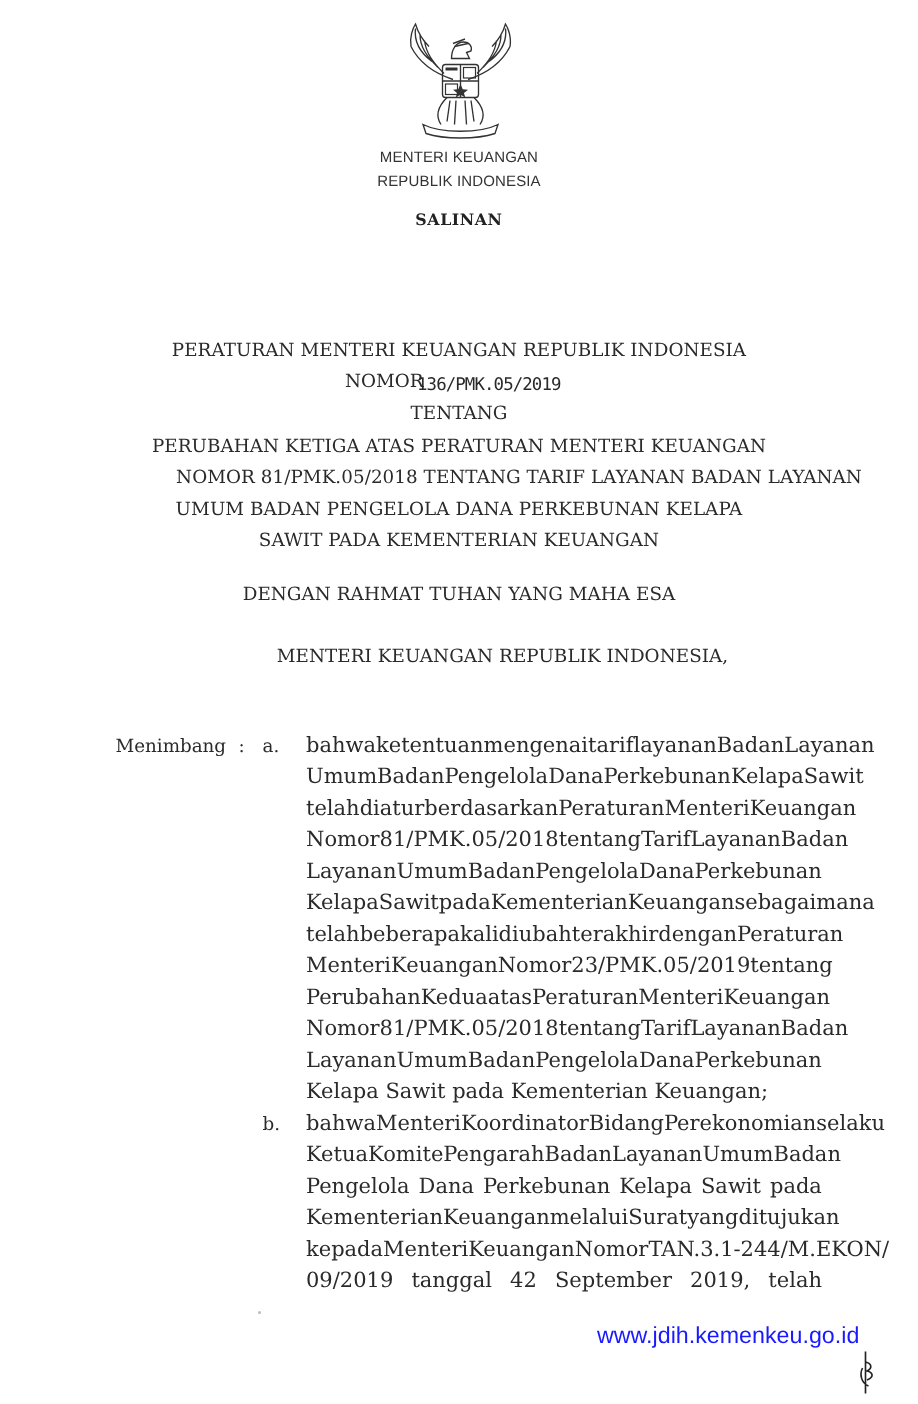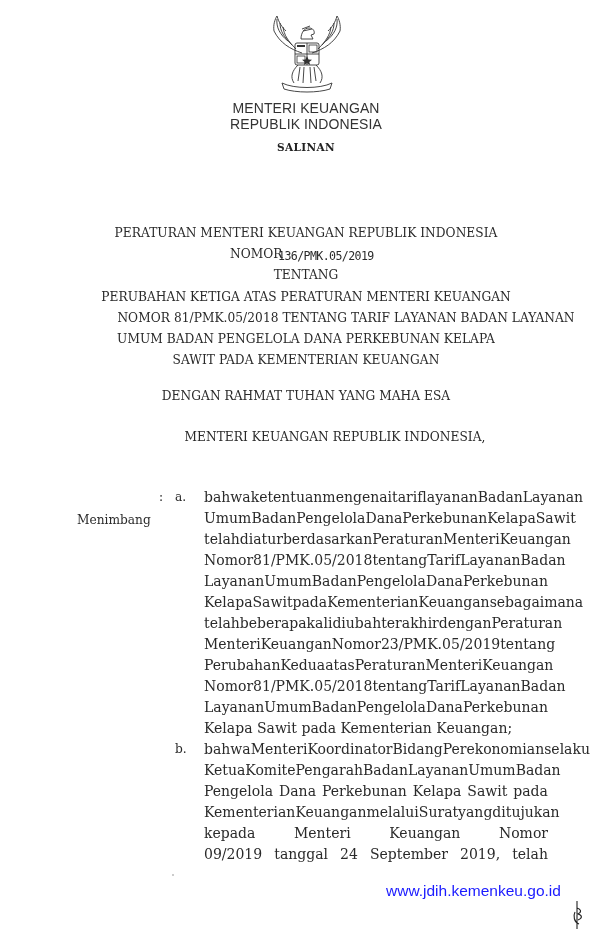--- a/index.html
+++ b/index.html
@@ -2,30 +2,30 @@
 <html><head>
 <meta charset="utf-8">
 <style>
   html, body { margin:0; padding:0; }
   body {
     width:612px; height:936px; background:#ffffff; position:relative; overflow:hidden;
     font-family:"DejaVu Serif", "Liberation Serif", serif; color:#2a2a2a;
   }
   .abs { position:absolute; }
   .emblem { left:268px; top:13px; width:78px; height:84px; }
-  .hdr { left:0; width:612px; text-align:center; font-family:"Liberation Sans", sans-serif; font-size:14px; color:#333; letter-spacing:0.1px; }
+  .hdr { left:0; width:612px; text-align:center; font-family:"Liberation Sans", sans-serif; font-size:10px; color:#333; letter-spacing:0.1px; }
   .salinan { left:0; width:612px; text-align:center; font-family:"DejaVu Serif", serif; font-weight:bold; font-size:10.5px; color:#222; letter-spacing:0.4px; }
   .ctr { left:0; width:612px; text-align:center; font-size:12.2px; letter-spacing:0.05px; white-space:nowrap; }
   .nomor-label { left:230px; font-size:12.2px; }
   .nomor-val { left:278px; font-size:11.6px; font-family:"DejaVu Sans Mono","Liberation Mono",monospace; letter-spacing:-0.6px; }
   .body-line { left:204px; width:344px; font-size:14px; text-align:justify; text-align-last:justify; white-space:nowrap; height:20px; line-height:20px; }
   .body-line.last { text-align-last:left; }
   .body-line span.j { display:flex; justify-content:space-between; width:100%; }
   .lbl { font-size:12.2px; line-height:20px; }
-  .url { left:386px; top:882px; font-family:"Liberation Sans", sans-serif; font-size:15.5px; color:#1a1aff; }
+  .url { left:398px; top:882px; font-family:"Liberation Sans", sans-serif; font-size:15.5px; color:#1a1aff; }
   .paraf { left:572px; top:900px; width:14px; height:30px; }
   .dot { width:2px; height:2px; background:#bbb; border-radius:1px; }
 </style>
 </head>
 <body>
 
 <div class="abs emblem">
   <svg width="78" height="84" viewBox="0 0 78 84">
     <g fill="none" stroke="#333" stroke-width="0.9">
 
@@ -62,21 +62,21 @@
 <div class="abs nomor-val" style="top:249px;">136/PMK.05/2019</div>
 <div class="abs ctr" style="top:268px;">TENTANG</div>
 <div class="abs ctr" style="top:290px;">PERUBAHAN KETIGA ATAS PERATURAN MENTERI KEUANGAN</div>
 <div class="abs ctr" style="top:311px;padding-left:40px;">NOMOR 81/PMK.05/2018 TENTANG TARIF LAYANAN BADAN LAYANAN</div>
 <div class="abs ctr" style="top:332px;">UMUM BADAN PENGELOLA DANA PERKEBUNAN KELAPA</div>
 <div class="abs ctr" style="top:353px;">SAWIT PADA KEMENTERIAN KEUANGAN</div>
 
 <div class="abs ctr" style="top:389px;">DENGAN RAHMAT TUHAN YANG MAHA ESA</div>
 <div class="abs ctr" style="top:430px;padding-left:29px;">MENTERI KEUANGAN REPUBLIK INDONESIA,</div>
 
-<div class="abs lbl" style="left:77px; top:487px;margin-top:23px;">Menimbang</div>
+<div class="abs lbl" style="left:77px; top:487px;">Menimbang</div>
 <div class="abs lbl" style="left:159px; top:487px;">:</div>
 <div class="abs lbl" style="left:175px; top:487px;">a.</div>
 
 <div>
   <div class="abs body-line" style="top:487px;">
       <span class="j">
         <span>bahwa</span>
         <span>ketentuan</span>
         <span>mengenai</span>
         <span>tarif</span>
@@ -231,27 +231,28 @@
         <span>yang</span>
         <span>ditujukan</span>
       </span>
     </div>
   <div class="abs body-line" style="top:823px;">
       <span class="j">
         <span>kepada</span>
         <span>Menteri</span>
         <span>Keuangan</span>
         <span>Nomor</span>
+        <span>TAN.3.1-244/M.EKON/</span>
       </span>
     </div>
   <div class="abs body-line" style="top:844px;">
       <span class="j">
         <span>09/2019</span>
         <span>tanggal</span>
-        <span>24</span>
+        <span>42</span>
         <span>September</span>
         <span>2019,</span>
         <span>telah</span>
       </span>
     </div>
 </div>
 
 <div class="abs dot" style="left:172px; top:874px;"></div>
 
 <a class="abs url">www.jdih.kemenkeu.go.id</a>

